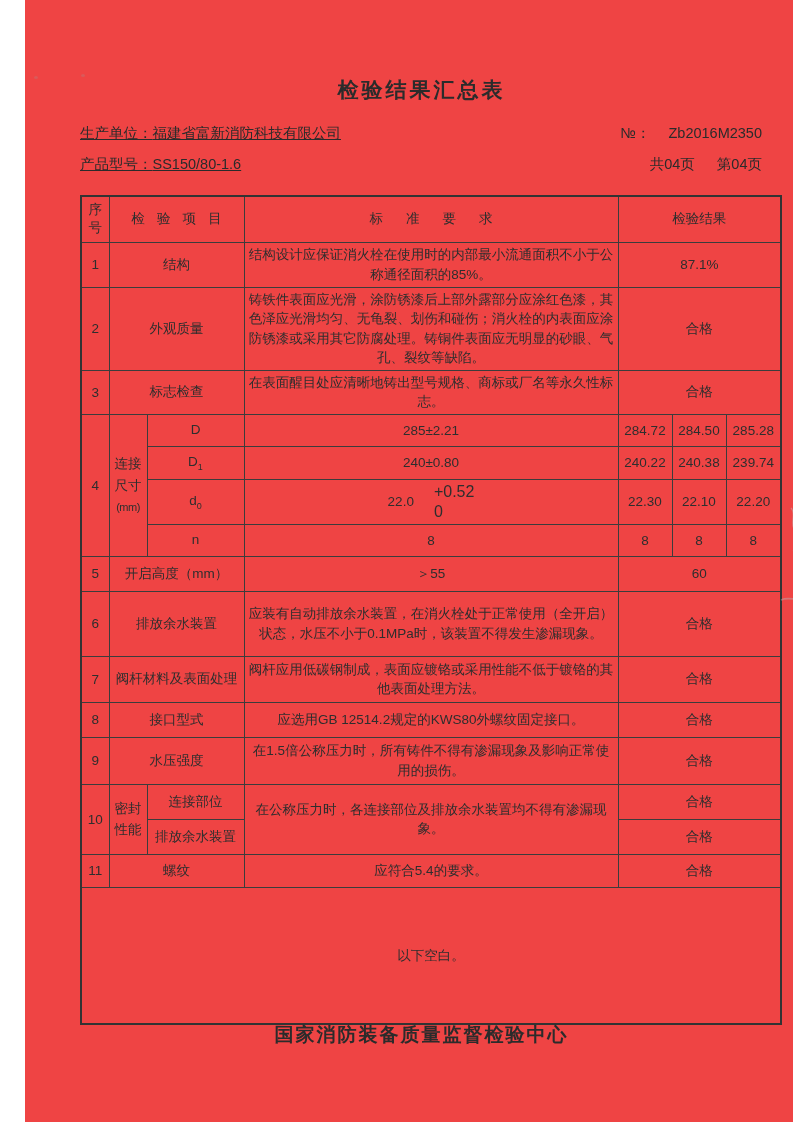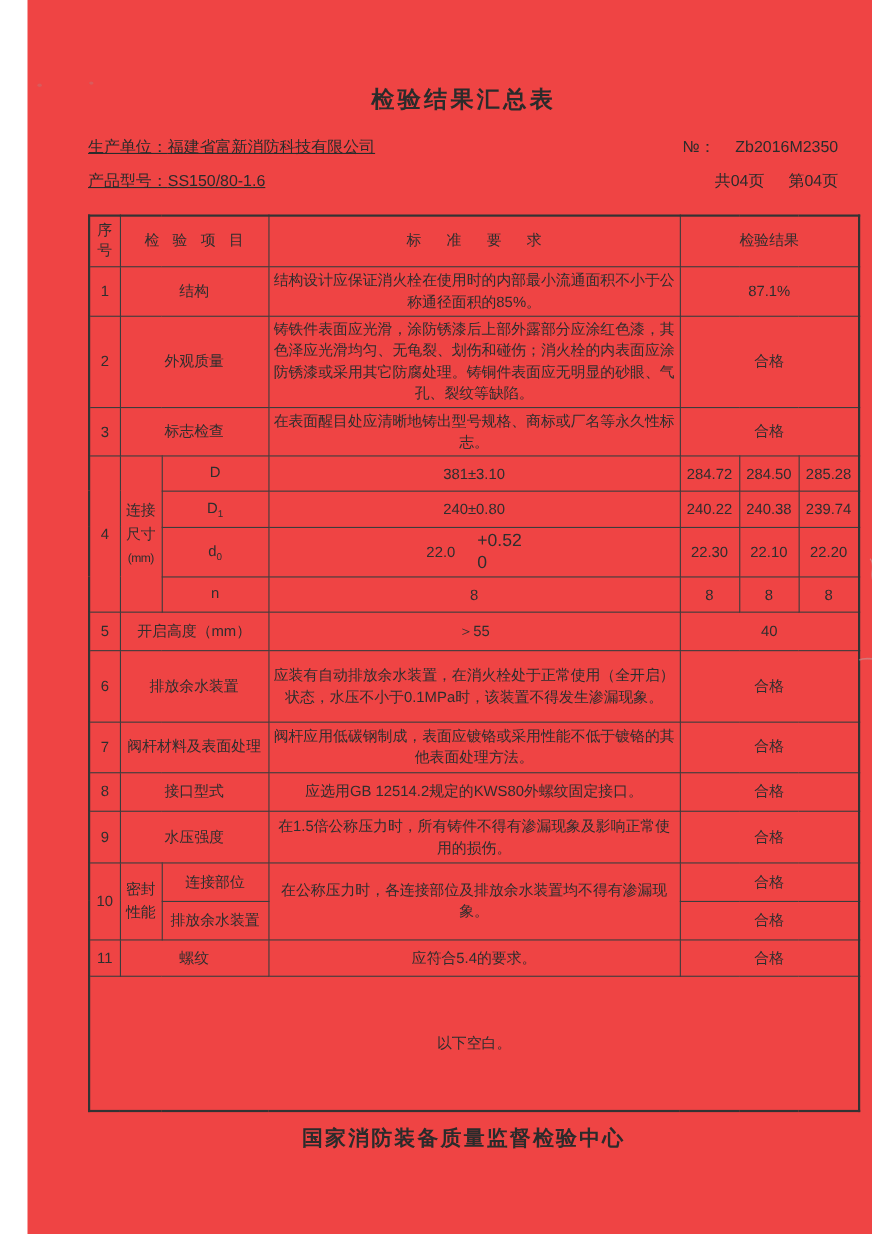--- a/index.html
+++ b/index.html
@@ -76,21 +76,21 @@
   .h-r4c td{height:35px}
   .h-r4d td{height:32px}
   .h-r5 td{height:35px}
   .h-r6 td{height:65px}
   .h-r7 td{height:46px}
   .h-r8 td{height:35px}
   .h-r9 td{height:47px}
   .h-r10a td{height:35px}
   .h-r10b td{height:35px}
   .h-r11 td{height:33px}
-  .h-blank td{height:123px}
+  .h-blank td{height:137px}
   .footer {
     position:absolute; top:1022px; left:0; width:100%;
     text-align:center;
     font-size:19px; font-weight:bold; letter-spacing:2px;
     color:#2b2b2b;
   }
   .pencil-marks { position:absolute; left:752px; top:430px; opacity:.45; }
 </style>
 </head>
 <body>
@@ -156,21 +156,21 @@
       <td colspan="3">合格</td>
     </tr>
 
     <tr class="h-r4a">
       <td rowspan="4">4</td>
       <td rowspan="4" class="group-label">
         <span>连接尺寸</span><br>
         <span class="unit">(mm)</span>
       </td>
       <td><span>D</span><sub class="dimsub"></sub></td>
-      <td class="std std-center">381±3.10</td>
+      <td class="std std-center">285±2.21</td>
       <td>284.72</td>
       <td>284.50</td>
       <td>285.28</td>
     </tr>
     <tr class="h-r4b">
       <td><span>D</span><sub class="dimsub">1</sub></td>
       <td class="std std-center">240±0.80</td>
       <td>240.22</td>
       <td>240.38</td>
       <td>239.74</td>
@@ -195,21 +195,21 @@
       <td class="std std-center">8</td>
       <td>8</td>
       <td>8</td>
       <td>8</td>
     </tr>
 
     <tr class="h-r5">
       <td>5</td>
       <td colspan="2">开启高度（mm）</td>
       <td class="std std-center">＞55</td>
-      <td colspan="3">40</td>
+      <td colspan="3">60</td>
     </tr>
 
     <tr class="h-r6">
       <td>6</td>
       <td colspan="2">排放余水装置</td>
       <td class="std">应装有自动排放余水装置，在消火栓处于正常使用（全开启）状态，水压不小于0.1MPa时，该装置不得发生渗漏现象。</td>
       <td colspan="3">合格</td>
     </tr>
 
     <tr class="h-r7">

